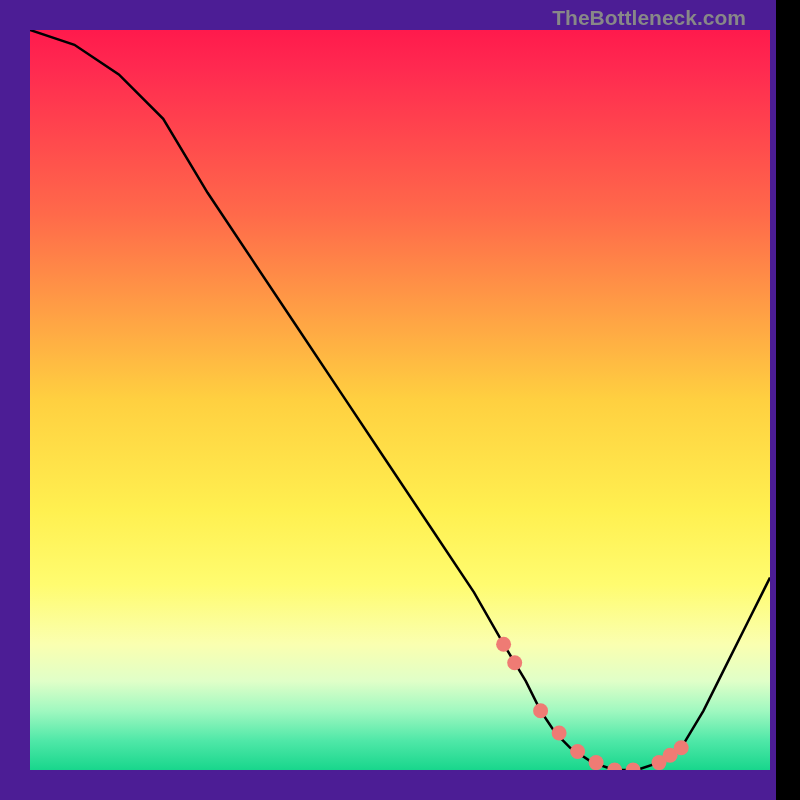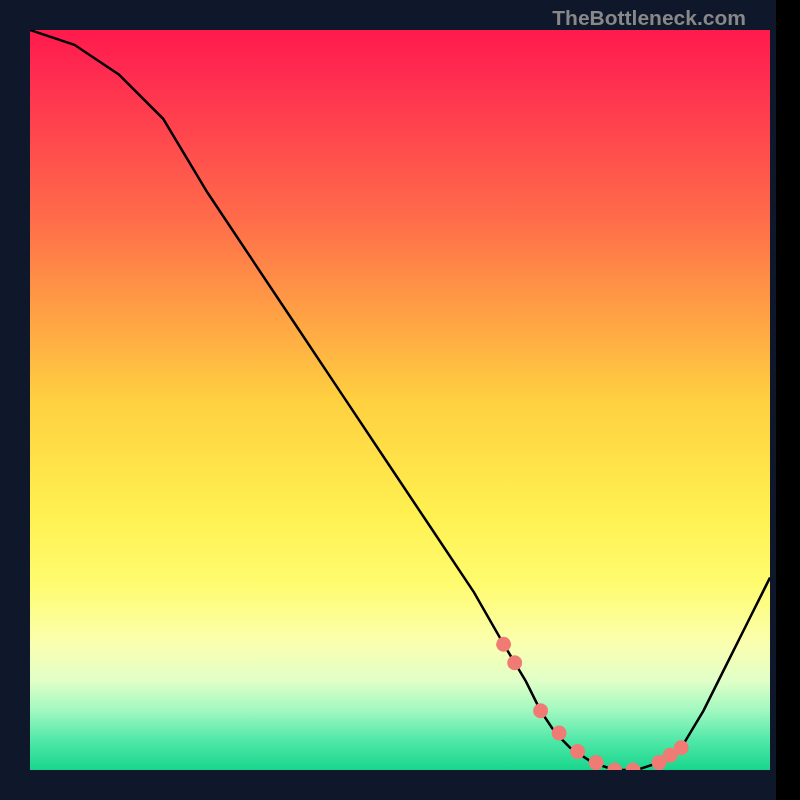--- a/index.html
+++ b/index.html
@@ -1,21 +1,21 @@
 <!DOCTYPE html>
 <html><head>
 <meta charset="utf-8">
 <style>
   * { margin: 0; padding: 0; box-sizing: border-box; }
   html, body { width: 800px; height: 800px; overflow: hidden; background: #000; }
   .chart-container {
     position: relative;
     width: 776px;
     height: 800px;
-    background: #0f172a;
+    background: #4c1d95;
   }
   .plot-area {
     position: absolute;
     left: 30px;
     top: 30px;
     width: 740px;
     height: 740px;
     overflow: hidden;
   }
   .gradient-bg {

